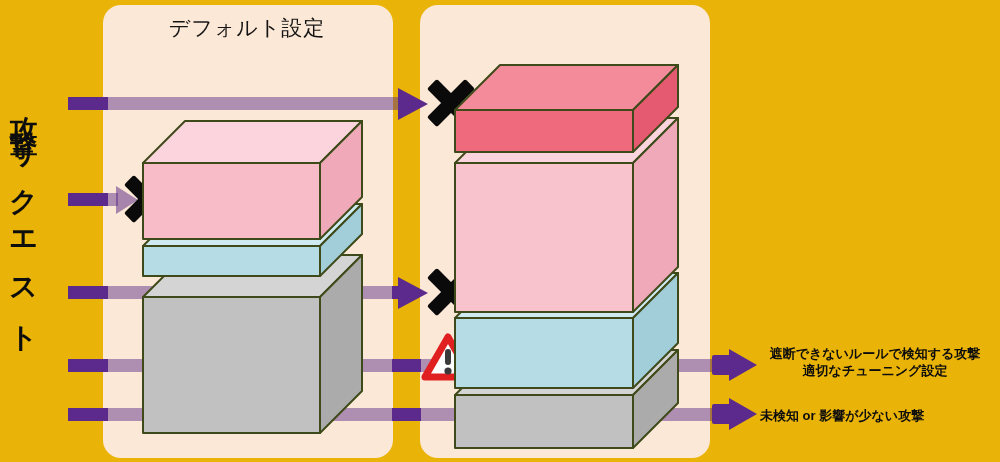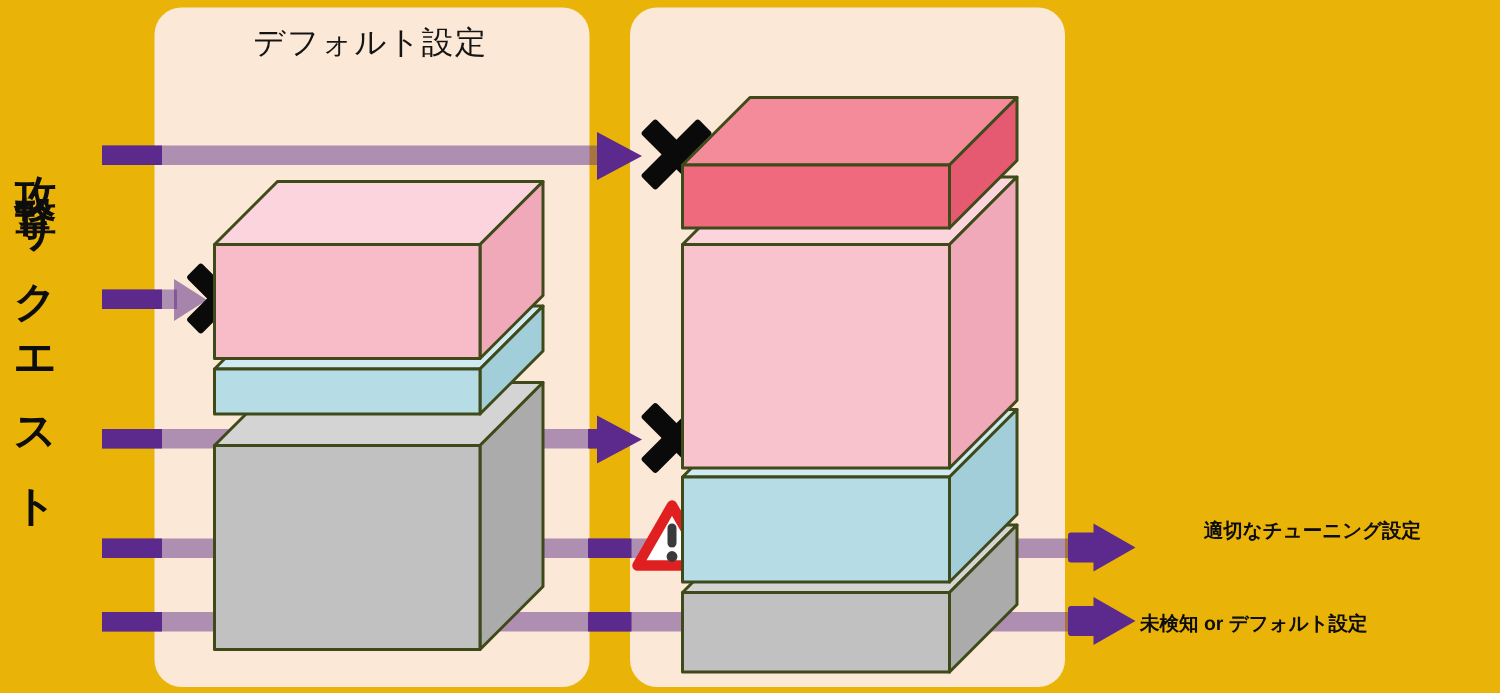--- a/index.html
+++ b/index.html
@@ -173,18 +173,19 @@
     <div class="boxlabel" style="left:544px;top:236px;font-size:15px;color:#9e2038;">遮断</div>
     <div class="sublabel" style="left:544px;top:279px;font-size:13px;color:#5d4b4b;">誤検知しないルールは</div>
     <div class="sublabel" style="left:544px;top:296px;font-size:13px;color:#5d4b4b;">遮断に変更</div>
 
     <div class="boxlabel" style="left:544px;top:344px;font-size:15px;color:#2f4e57;">検知</div>
     <div class="sublabel" style="left:544px;top:377px;font-size:13.5px;color:#33535c;">必要なルールの有効化</div>
 
     <div class="boxlabel" style="left:544px;top:407px;font-size:14px;color:#111111;">無効化</div>
 
     <div class="ann" style="left:757px;top:345px;width:236px;text-align:center;">
+      <div>遮断できないルールで検知する攻撃</div>
       <div>適切なチューニング設定</div>
     </div>
-    <div class="ann" style="left:760px;top:407px;">未検知 or デフォルト設定</div>
+    <div class="ann" style="left:760px;top:407px;">未検知 or 影響が少ない攻撃</div>
   </div>
 
 </div>
 
 </body></html>

